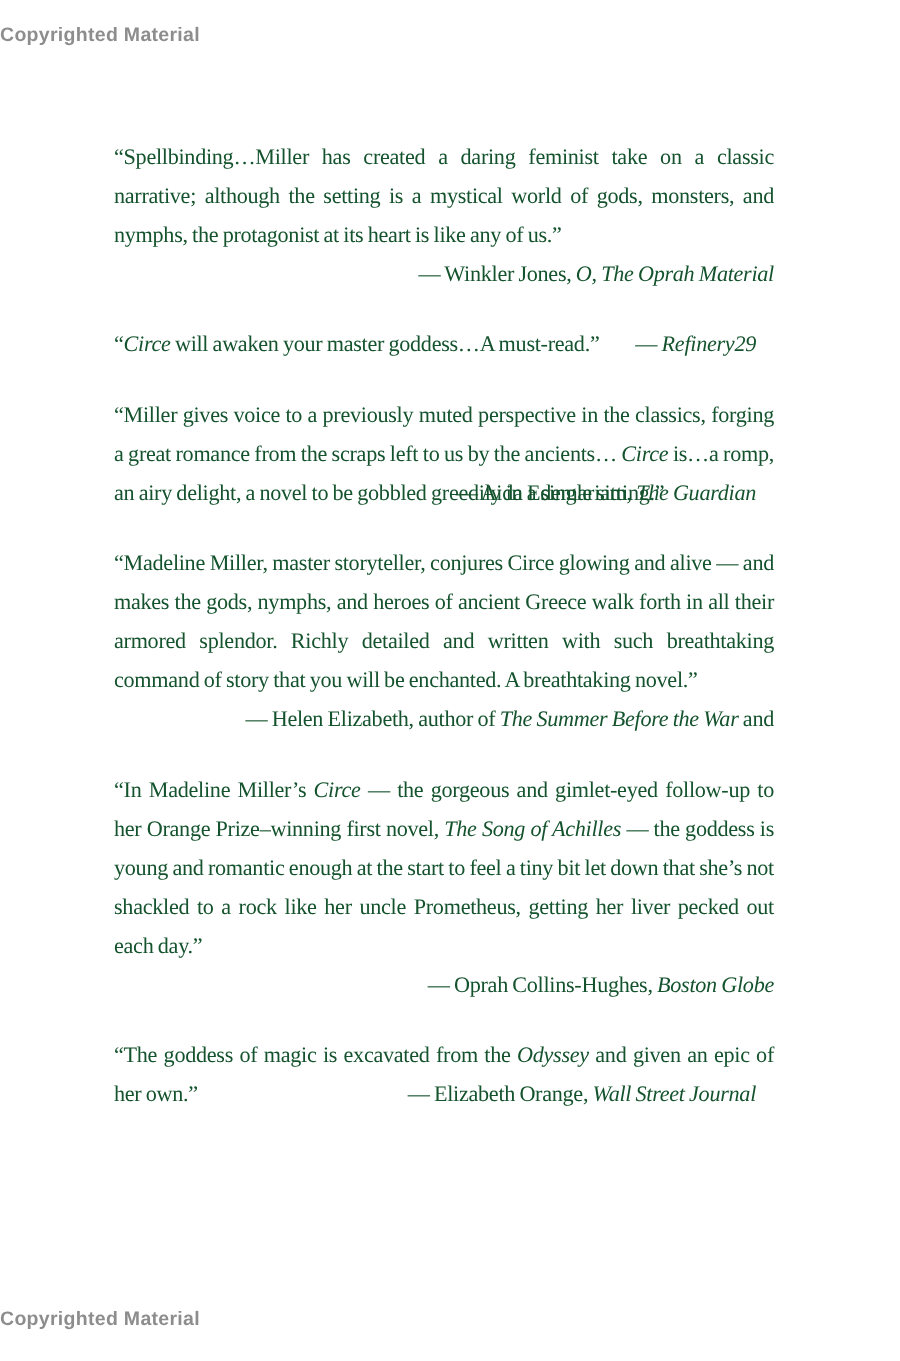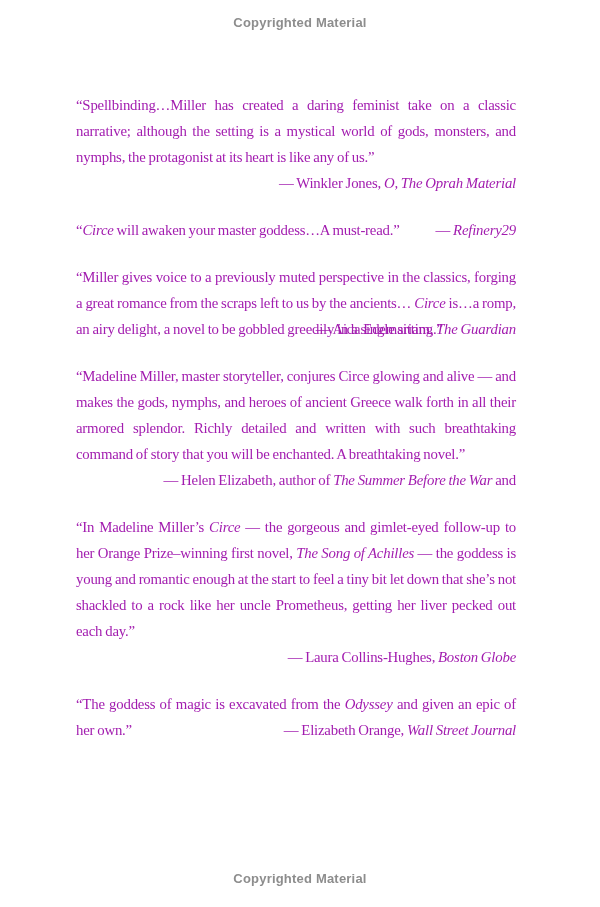--- a/index.html
+++ b/index.html
@@ -5,46 +5,46 @@
   html, body { margin: 0; padding: 0; }
   body {
     width: 600px; height: 907px;
     background: #ffffff;
     position: relative;
     overflow: hidden;
     font-family: "Liberation Serif", "DejaVu Serif", serif;
   }
   .copyright {
     position: absolute; left: 0; width: 600px;
-    text-align: center;
+    text-align: left;
     font-family: "Liberation Sans", "DejaVu Sans", sans-serif;
     font-weight: bold;
     font-size: 13px;
     color: #8d8d8d;
     letter-spacing: 0.2px;
   }
   .copyright.top { top: 15px; }
   .copyright.bottom { top: 871px; }
   .quotes {
     position: absolute;
     left: 76px; top: 92px; width: 440px;
-    color: #a21caf;
+    color: #14532d;
     font-size: 14.8px;
     line-height: 26px;
     letter-spacing: -0.2px;
     word-spacing: -0.6px;
   }
   .quote-block { margin: 0 0 21px 0; }
   .quote-text {
     margin: 0;
     text-align: justify;
     position: relative;
   }
   .attr-inline {
-    position: absolute; right: 0; bottom: 0;
+    position: absolute; right: 12px; bottom: 0;
     white-space: nowrap;
     font-family: Liberation Serif, serif;
   }
   .attr-line { text-align: right; }
   .it { font-style: italic; }
 </style>
 </head>
 <body>
 
 <div class="copyright top">Copyrighted Material</div>
@@ -59,20 +59,20 @@
     </div>
     <div class="quote-block">
       <p class="quote-text"><span>“Miller gives voice to a previously muted perspective in the classics, forging a great romance from the scraps left to us by the ancients… </span><span class="it">Circe</span><span> is…a romp, an airy delight, a novel to be gobbled greedily in a single sitting.”</span><span class="attr-inline"><span>— Aida Edemariam, </span><span class="it">The Guardian</span></span></p>
     </div>
     <div class="quote-block">
       <p class="quote-text"><span>“Madeline Miller, master storyteller, conjures Circe glowing and alive — and makes the gods, nymphs, and heroes of ancient Greece walk forth in all their armored splendor. Richly detailed and written with such breathtaking command of story that you will be enchanted. A breathtaking novel.”</span></p>
       <div class="attr-line"><span>— Helen Elizabeth, author of </span><span class="it">The Summer Before the War</span><span> and</span><br></div>
     </div>
     <div class="quote-block">
       <p class="quote-text"><span>“In Madeline Miller’s </span><span class="it">Circe</span><span> — the gorgeous and gimlet-eyed follow-up to her Orange Prize–winning first novel, </span><span class="it">The Song of Achilles</span><span> — the goddess is young and romantic enough at the start to feel a tiny bit let down that she’s not shackled to a rock like her uncle Prometheus, getting her liver pecked out each day.”</span></p>
-      <div class="attr-line"><span>— Laura Collins-Hughes, </span><span class="it">Boston Globe</span></div>
+      <div class="attr-line"><span>— Oprah Collins-Hughes, </span><span class="it">Boston Globe</span></div>
     </div>
     <div class="quote-block">
       <p class="quote-text"><span>“The goddess of magic is excavated from the </span><span class="it">Odyssey</span><span> and given an epic of her own.”</span><span class="attr-inline"><span>— Elizabeth Orange, </span><span class="it">Wall Street Journal</span></span></p>
     </div>
   </div>
 
 <div class="copyright bottom">Copyrighted Material</div>
 
 </body></html>

